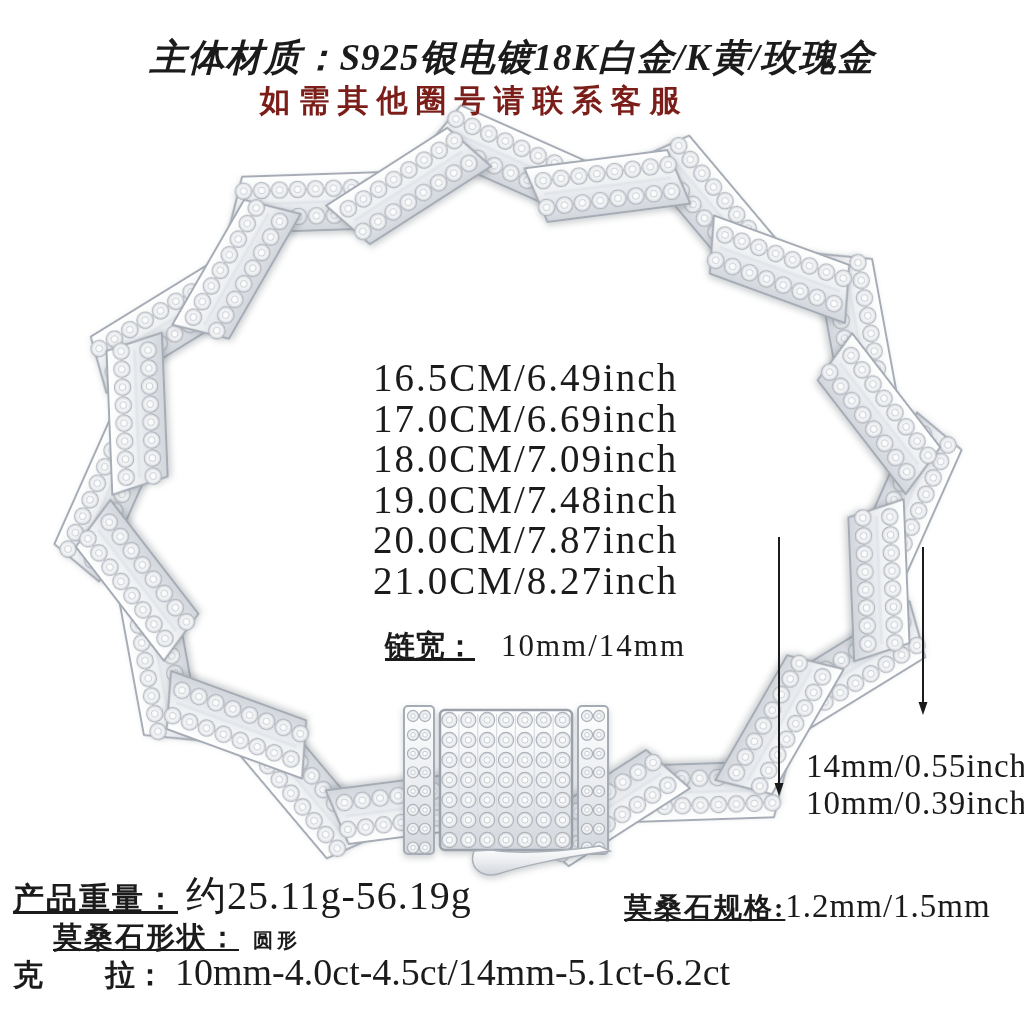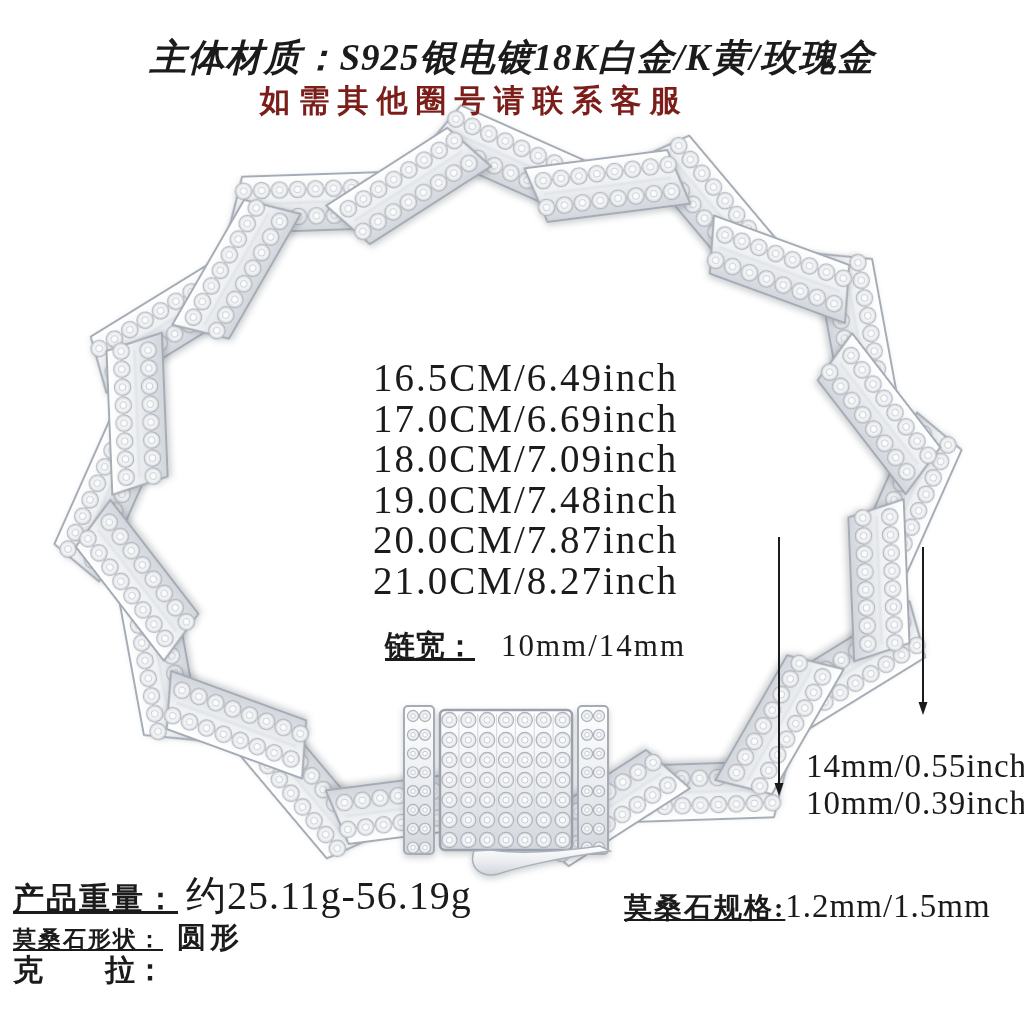--- a/index.html
+++ b/index.html
@@ -17,22 +17,22 @@
   .chain-width{top:626px;left:385px;font-size:30px;}
   .chain-width .num{margin-left:26px;font-size:31px;}
   .callout{top:748px;left:806px;font-size:33px;line-height:36.5px;letter-spacing:1px;}
   .spec-weight{top:868px;left:13px;display:flex;align-items:baseline;}
   .spec-weight .zh{font-size:31px;letter-spacing:2px;}
   .spec-weight .num{font-size:40px;margin-left:8px;letter-spacing:1px;}
   .spec-stone-size{top:888px;left:624px;display:flex;align-items:baseline;}
   .spec-stone-size .zh{font-size:28px;letter-spacing:2px;}
   .spec-stone-size .num{font-size:33px;letter-spacing:1px;}
   .spec-shape{top:918px;left:13px;display:flex;align-items:baseline;}
-  .spec-shape .zh{font-size:23px;letter-spacing:2px;}
-  .spec-shape .val{font-size:29px;font-weight:700;margin-left:14px;letter-spacing:4px;}
+  .spec-shape .zh{font-size:29px;letter-spacing:2px;margin-left:40px;}
+  .spec-shape .val{font-size:20px;font-weight:700;margin-left:14px;letter-spacing:4px;}
   .spec-carat{top:950px;left:13px;display:flex;align-items:baseline;}
   .spec-carat .k1{font-size:30px;font-weight:700;}
   .spec-carat .k2{font-size:30px;font-weight:700;margin-left:62px;}
   .spec-carat .num{font-size:38px;margin-left:10px;letter-spacing:0;}
 </style>
 </head>
 <body>
 
 <div class="stage">
 
@@ -1095,15 +1095,16 @@
   </div>
 
   <div class="txt spec-shape">
     <span class="zh">莫桑石形状：</span>
     <span class="val">圆形</span>
   </div>
 
   <div class="txt spec-carat">
     <span class="k1">克</span>
     <span class="k2">拉：</span>
+    <span class="num">10mm-4.0ct-4.5ct/14mm-5.1ct-6.2ct</span>
   </div>
 
 </div>
 
 </body></html>

